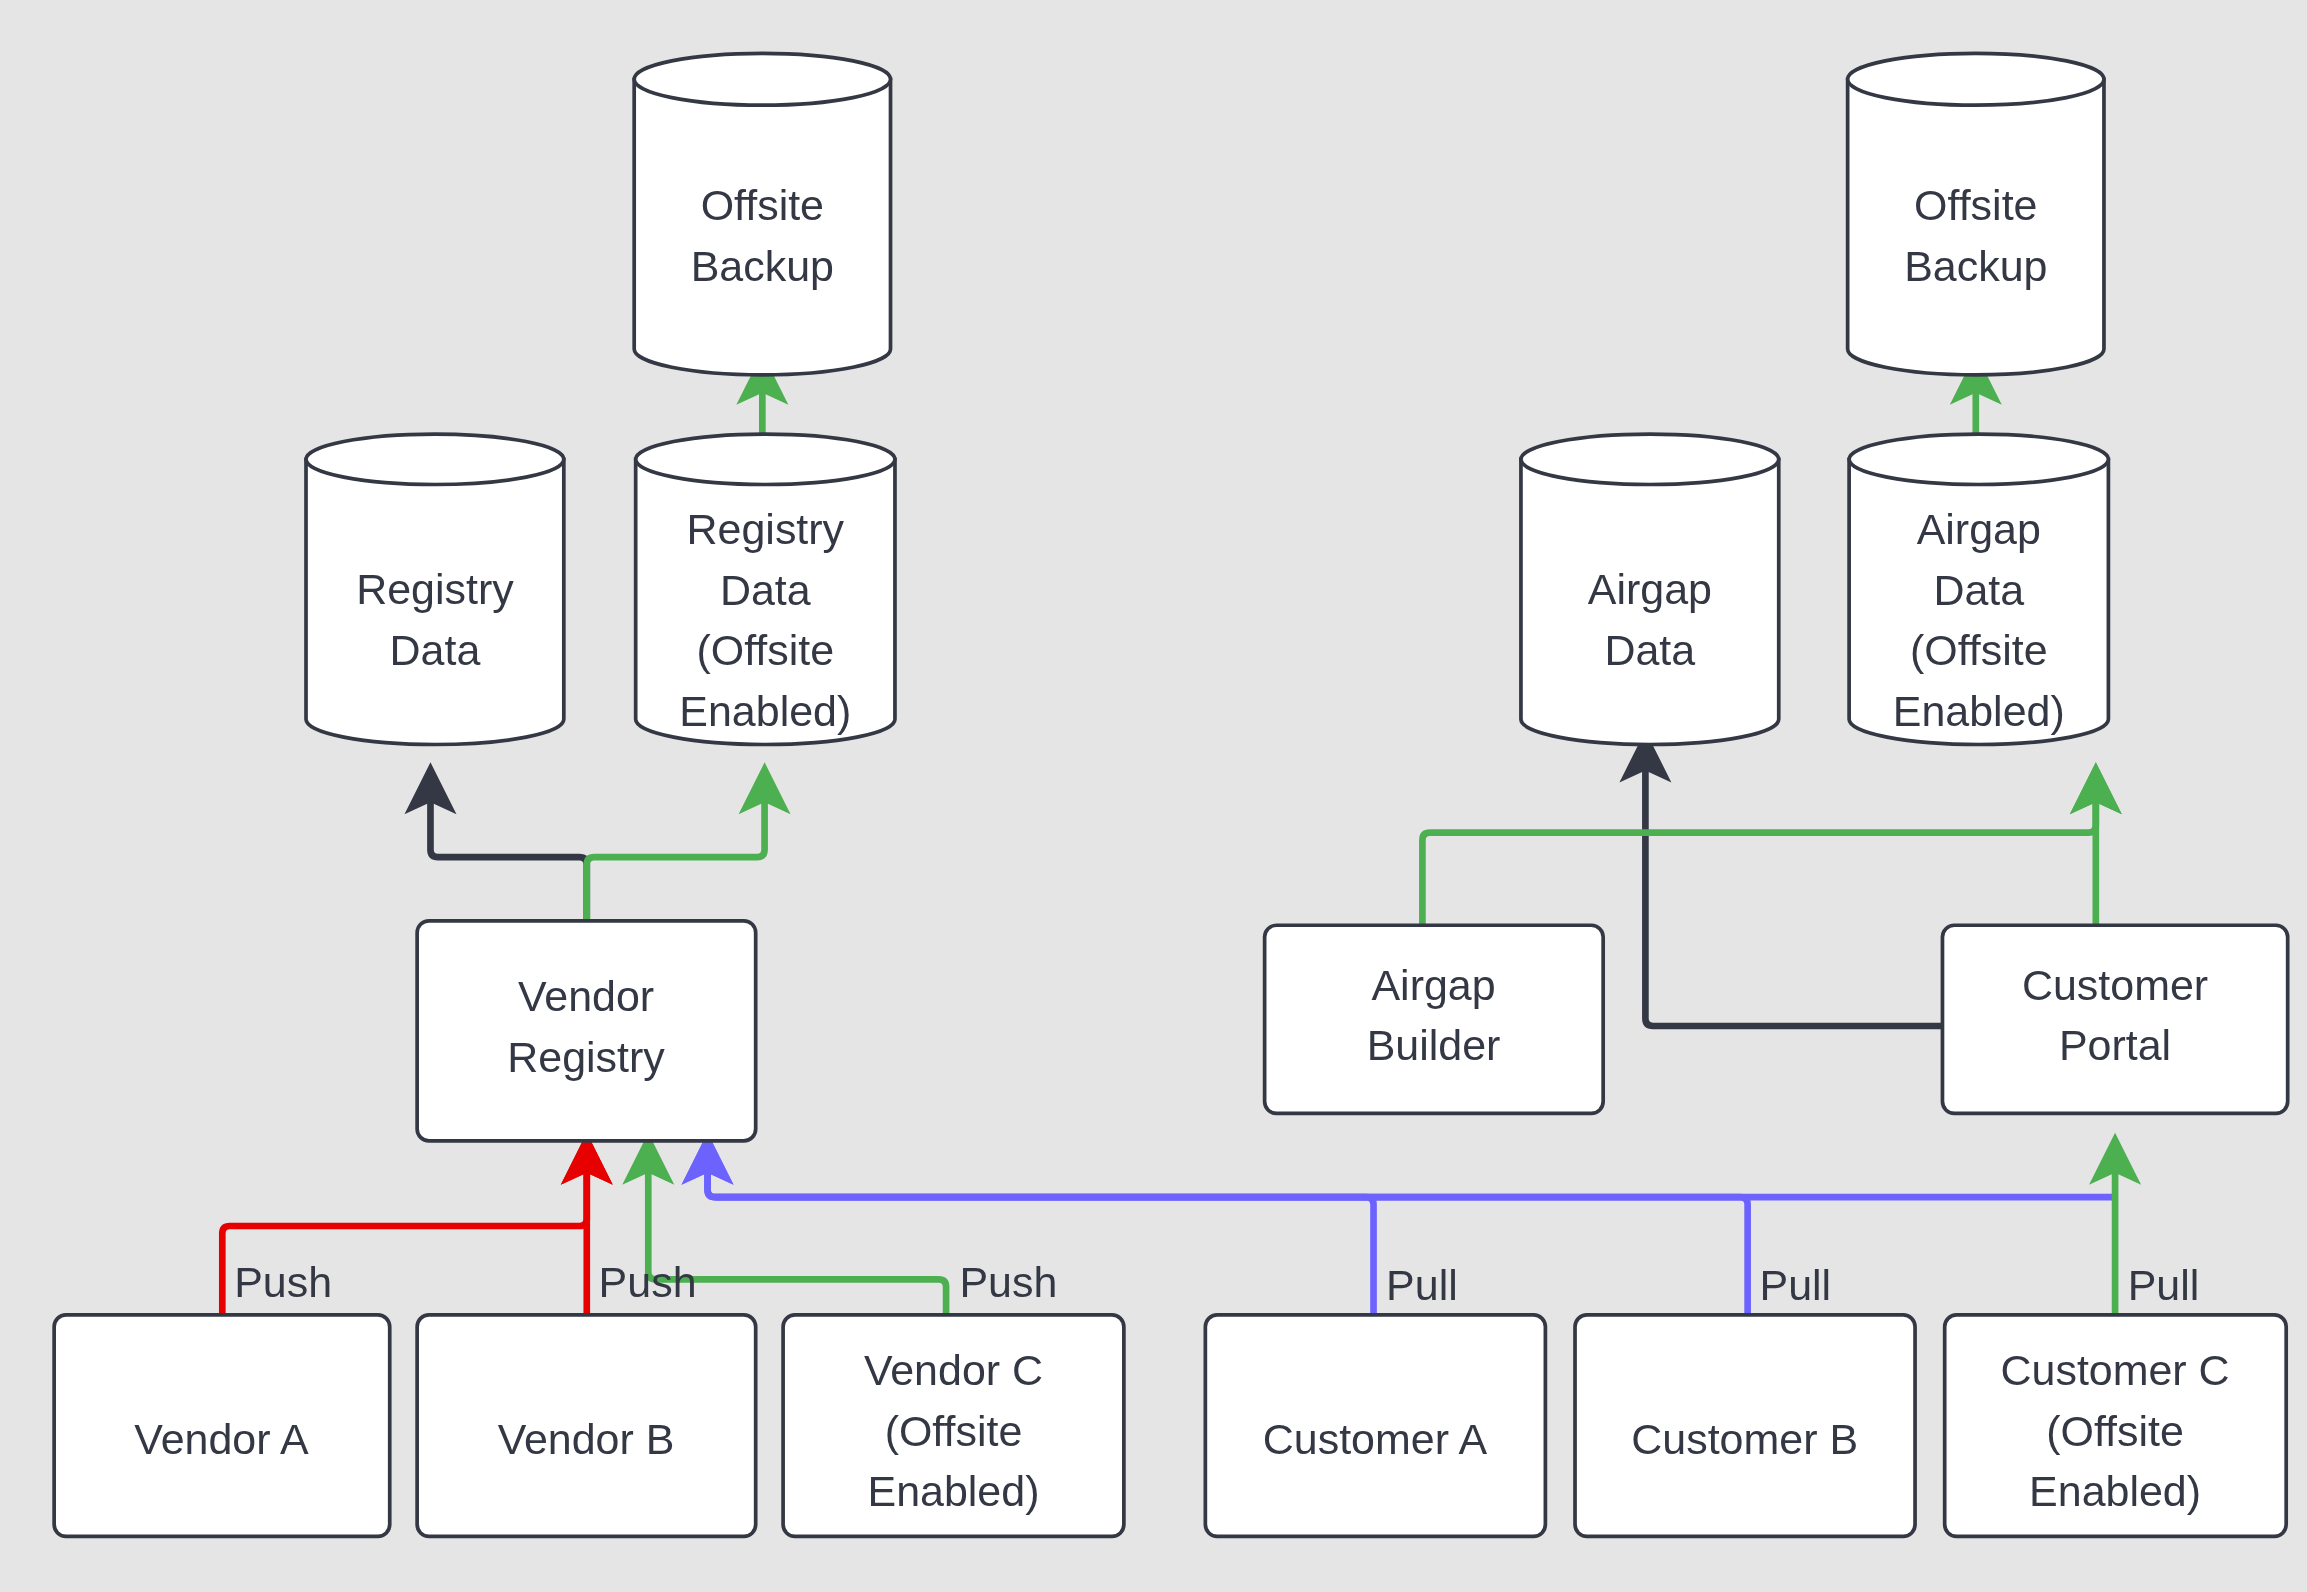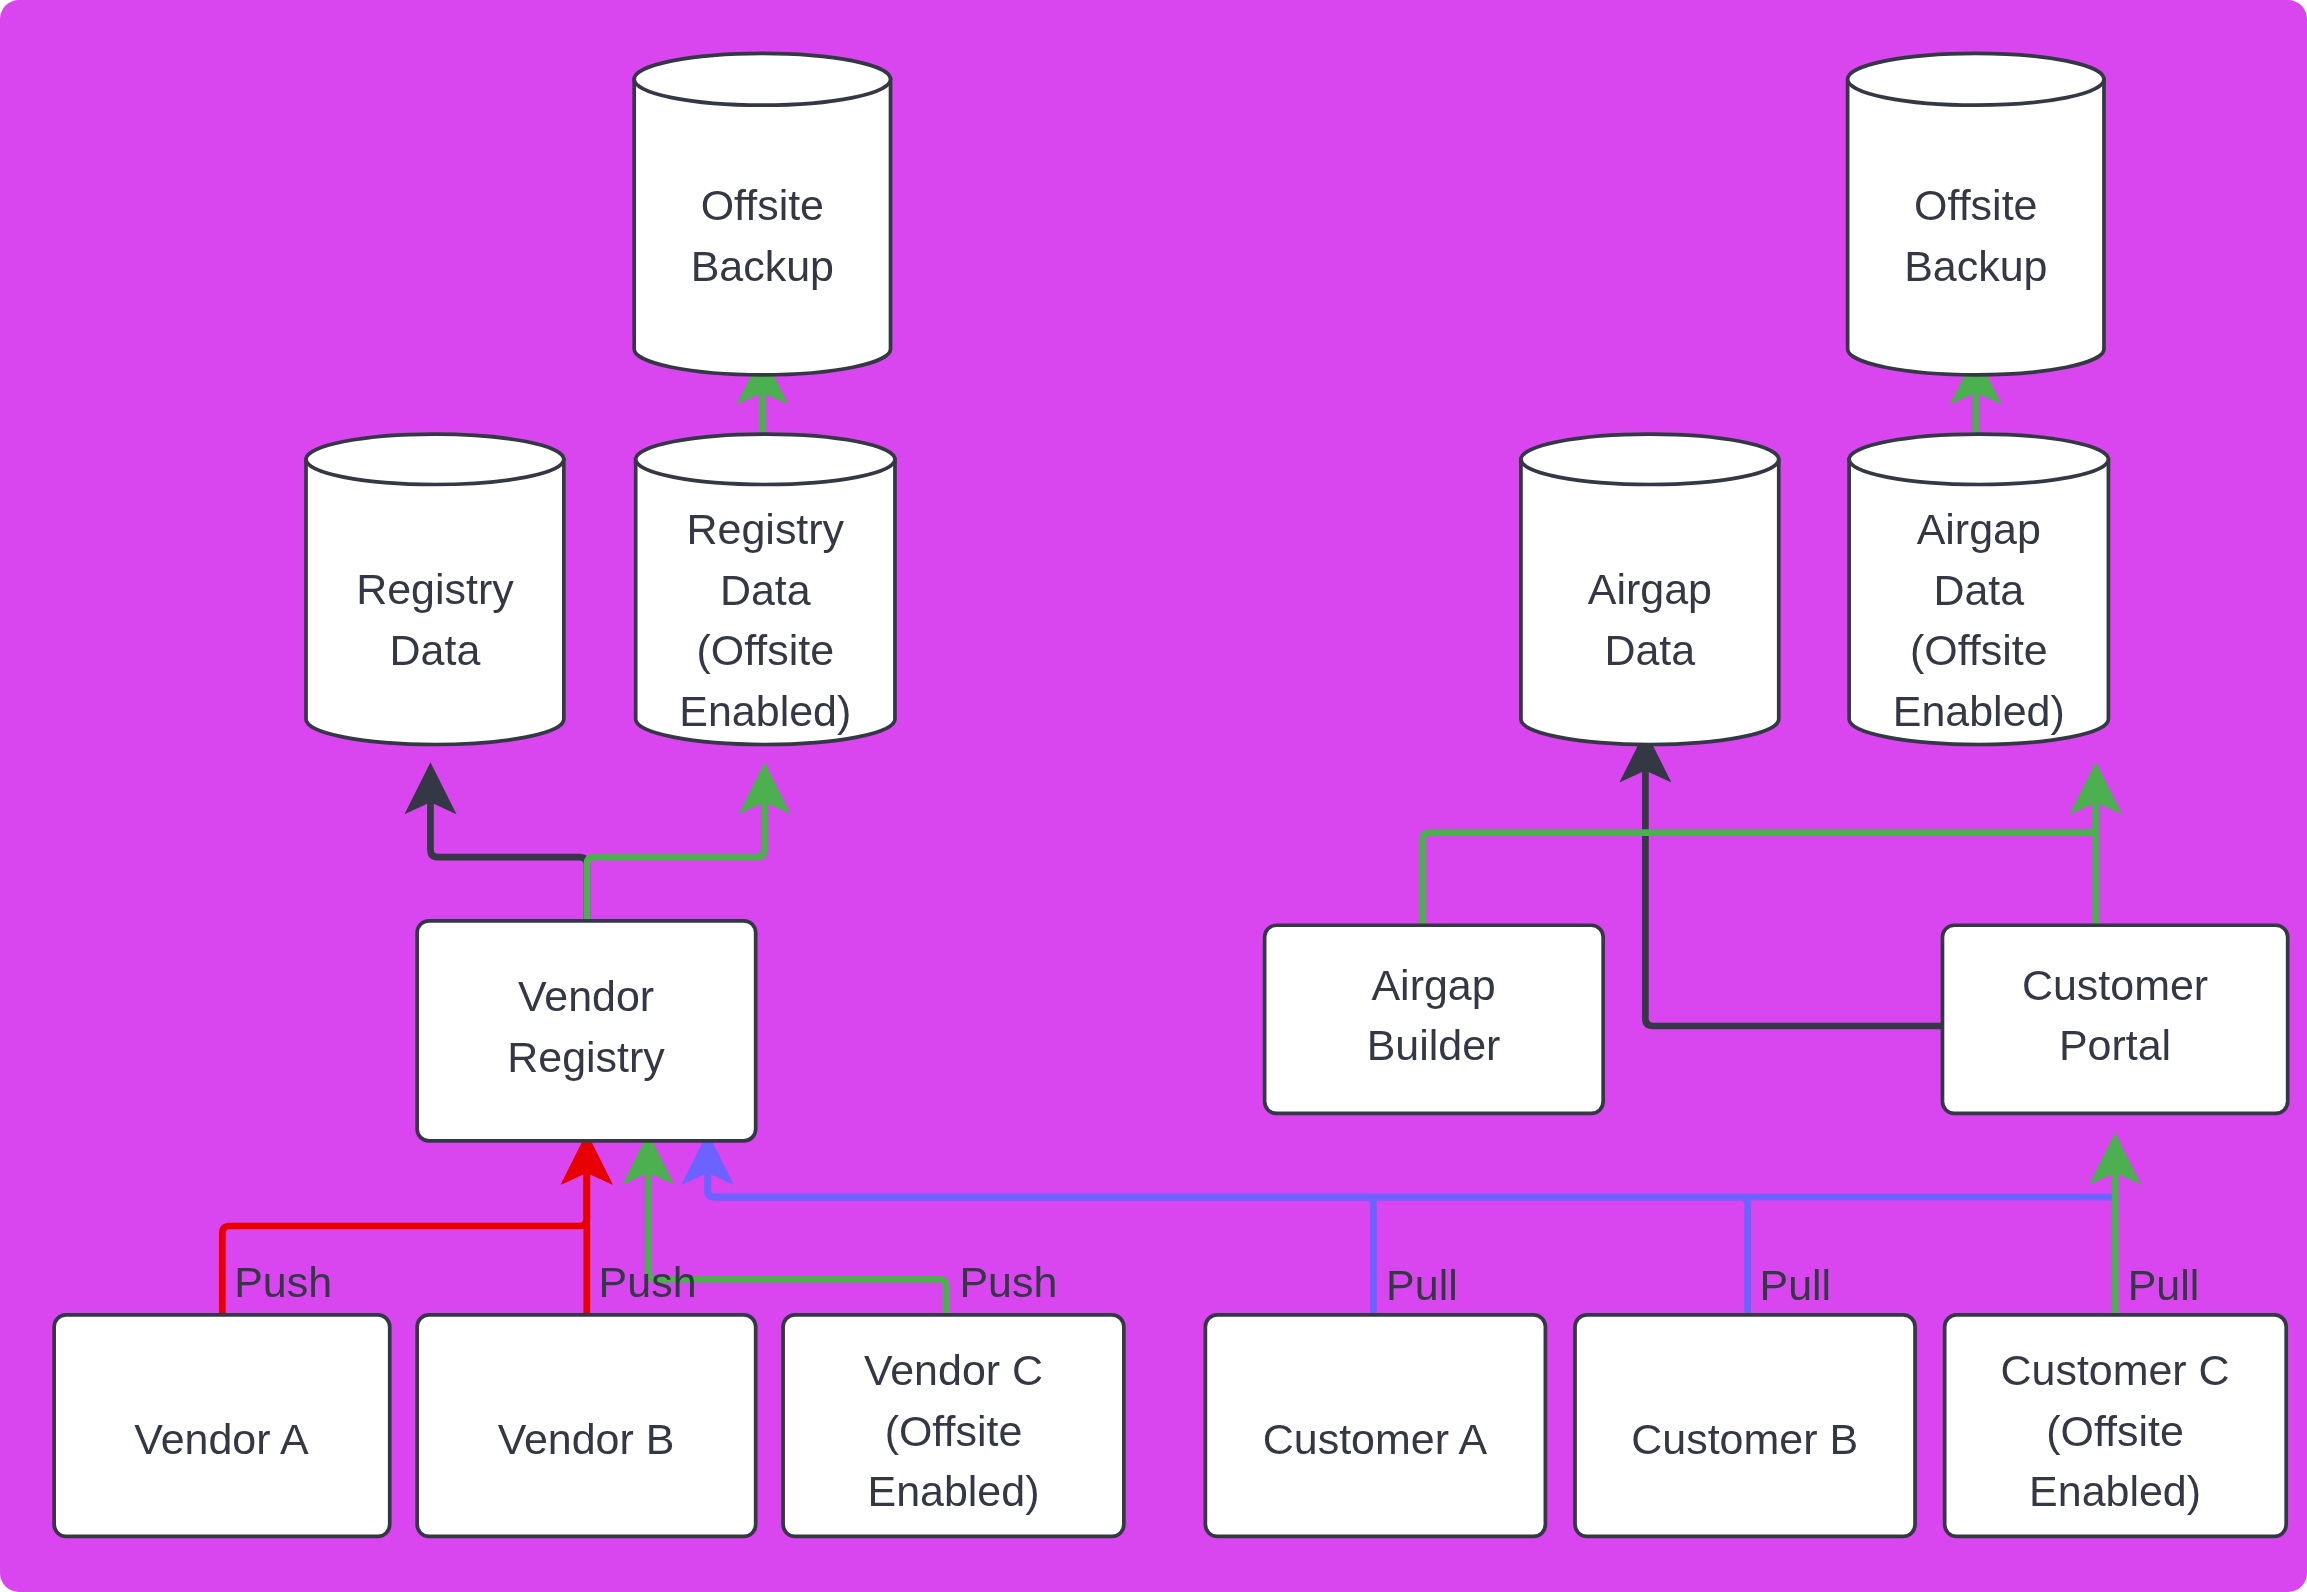--- a/index.html
+++ b/index.html
@@ -1,17 +1,17 @@
 <!DOCTYPE html>
 <html style="font-size:12px"><head>
 <meta charset="utf-8">
 <style>
   html,body{margin:0;padding:0;background:#ffffff;}
   body{width:2307px;height:1592px;overflow:hidden;font-family:"Liberation Sans",sans-serif;}
-  #stage{position:relative;width:2307px;height:1592px;background:#d946ef;border-radius:19px;}
+  #stage{position:relative;width:2307px;height:1592px;background:#e5e5e5;}
   svg#diagram{position:absolute;left:0;top:0;width:2307px;height:1592px;display:block;}
   .node-label{font-family:"Liberation Sans",sans-serif;font-size:58px;fill:#333844;text-anchor:middle;dominant-baseline:middle;}
   .edge-label{font-family:"Liberation Sans",sans-serif;font-size:58px;fill:#333844;text-anchor:start;dominant-baseline:middle;}
   .shape{fill:#ffffff;stroke:#333844;stroke-width:5;}
   .cyl-body{fill:#ffffff;stroke:#333844;stroke-width:5;}
   .cyl-top{fill:#ffffff;stroke:#333844;stroke-width:5;}
   .link{fill:none;stroke-width:9;stroke-linecap:butt;stroke-linejoin:round;}
 </style>
 </head>
 <body>

